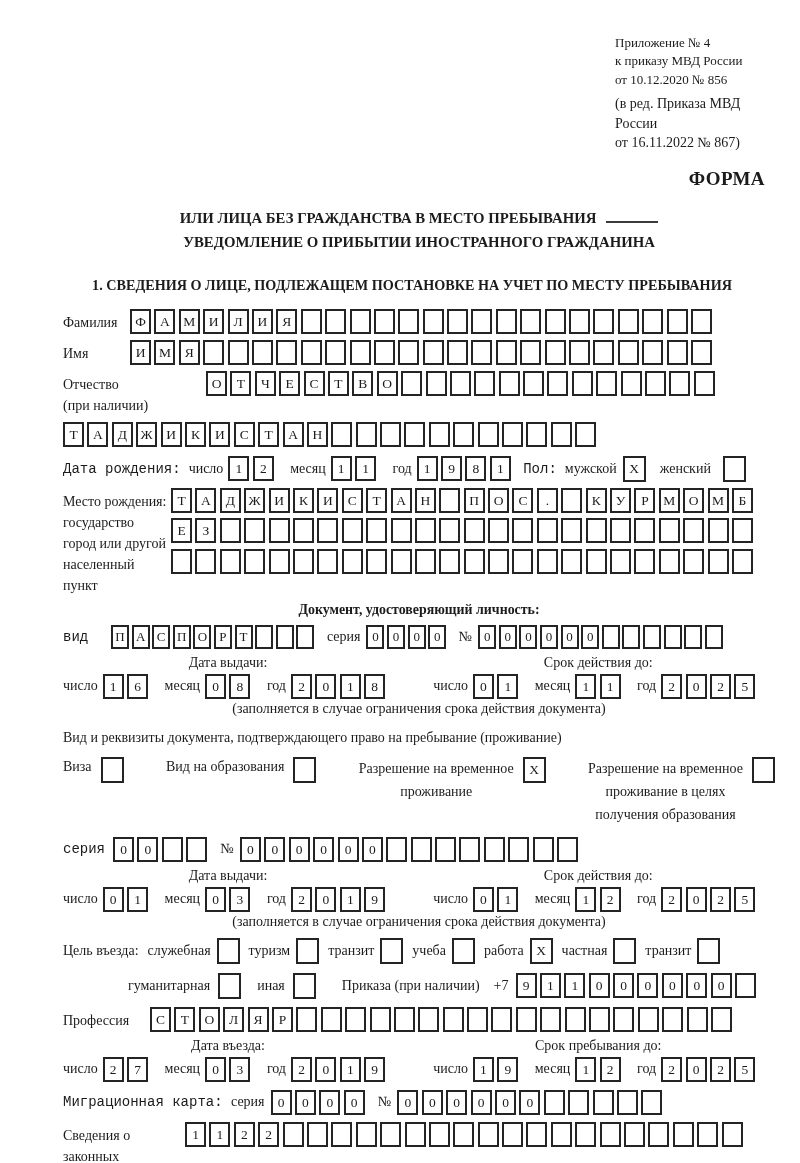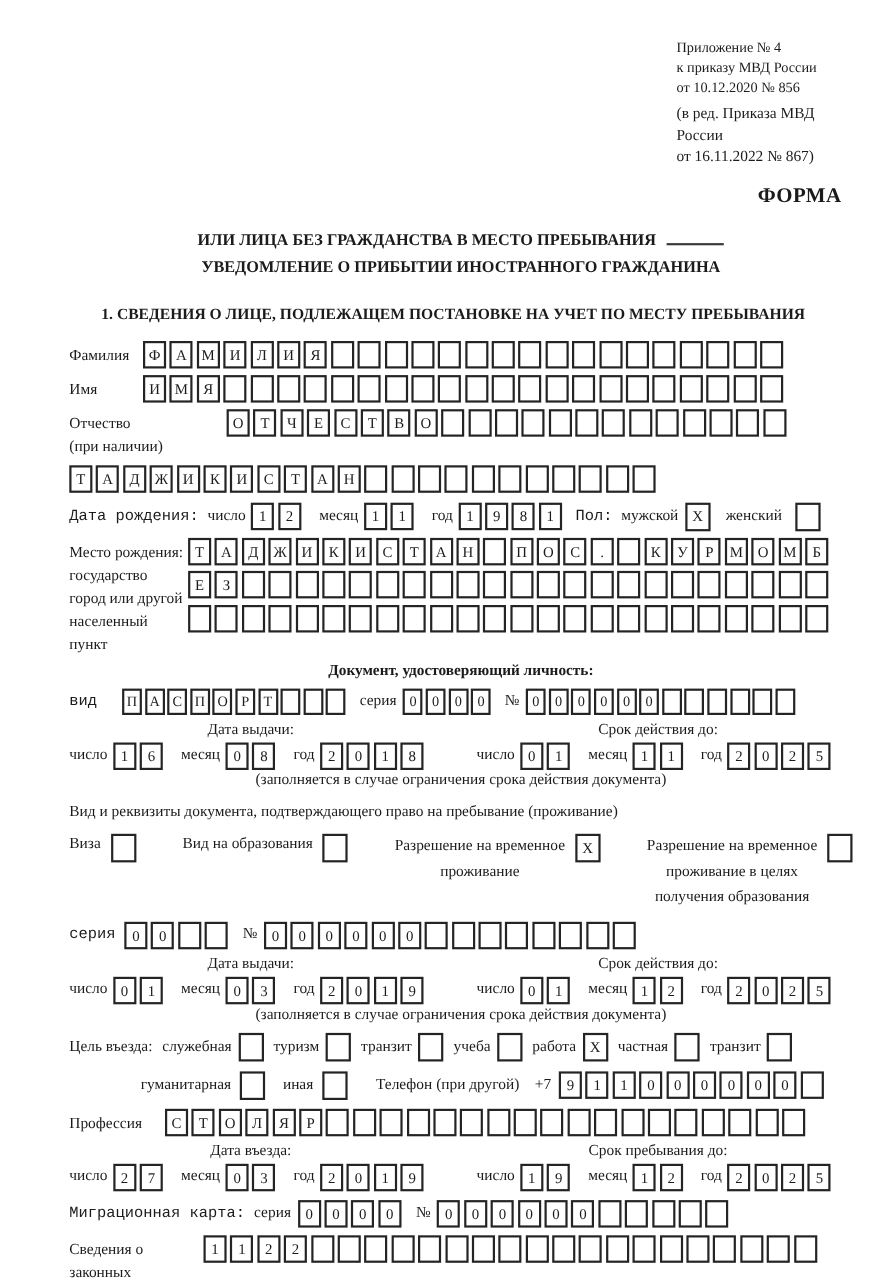--- a/index.html
+++ b/index.html
@@ -516,21 +516,21 @@
   <div class="purpose2">
     <span class="pitem">
         <span class="lab">гуманитарная</span>
         <span class="cell check"></span>
       </span>
     <span class="pitem">
         <span class="lab">иная</span>
         <span class="cell check"></span>
       </span>
     <span class="phone-wrap">
-      <span>Телефон (при другой)</span>
+      <span>Приказа (при наличии)</span>
       <span class="phone-prefix">+7</span>
       <span class="boxes">
           <span class="cell">9</span>
           <span class="cell">1</span>
           <span class="cell">1</span>
           <span class="cell">0</span>
           <span class="cell">0</span>
           <span class="cell">0</span>
           <span class="cell">0</span>
           <span class="cell">0</span>

